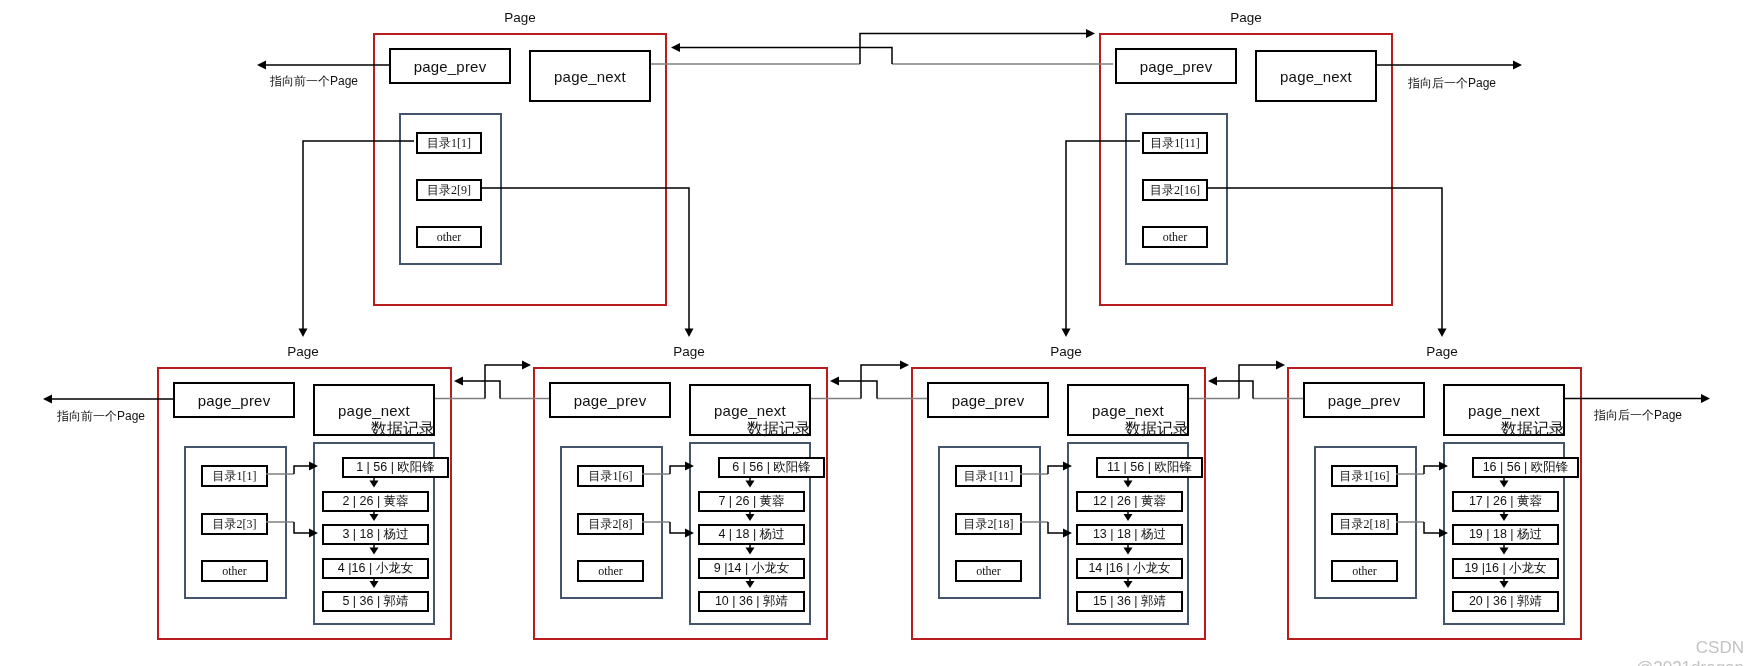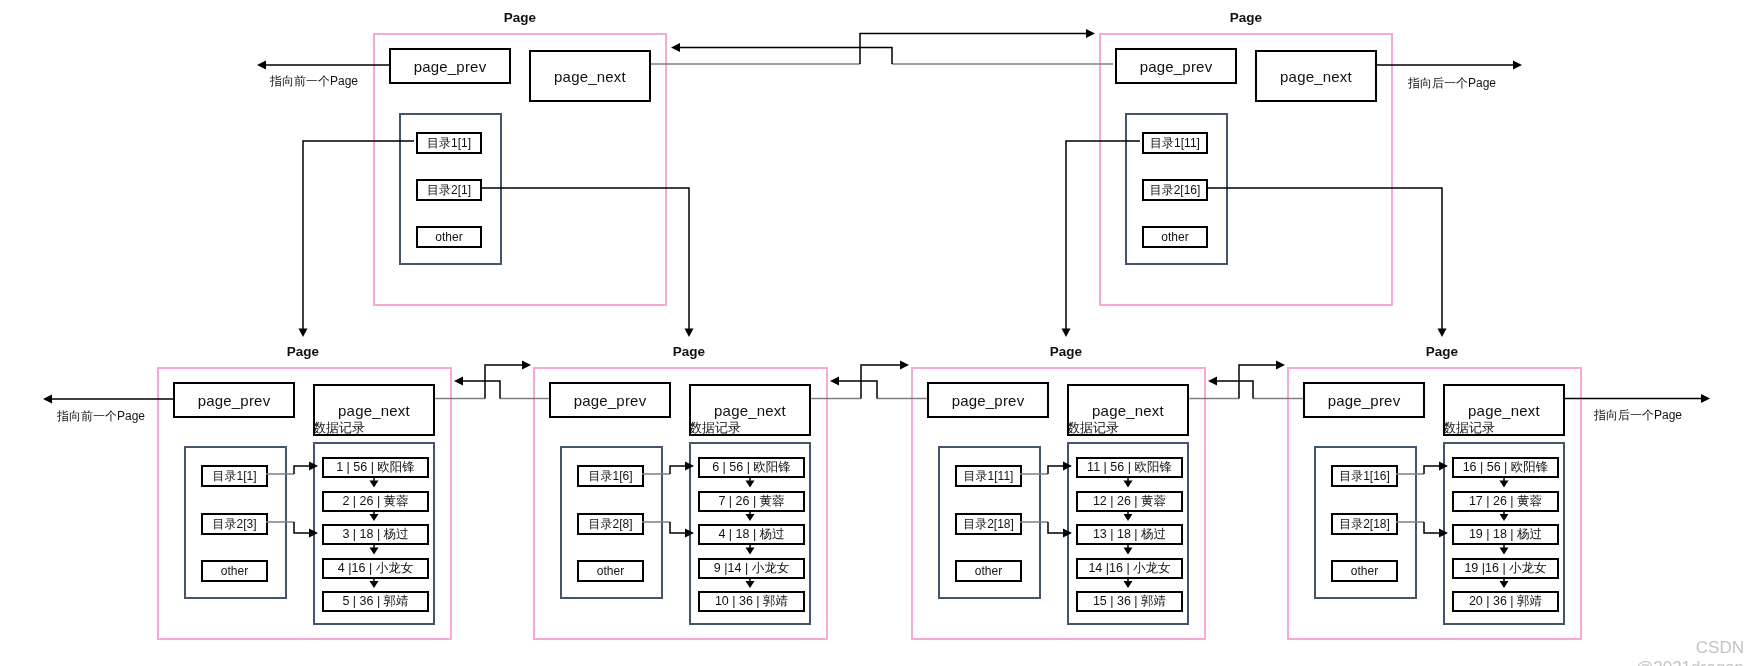--- a/index.html
+++ b/index.html
@@ -1,39 +1,39 @@
 <!DOCTYPE html>
 <html><head>
 <meta charset="utf-8">
 <style>
   html,body{margin:0;padding:0;background:#fff;}
   *{box-sizing:border-box;}
   .canvas{position:relative;width:1750px;height:666px;background:#ffffff;overflow:hidden;
           font-family:"Liberation Sans","DejaVu Sans",sans-serif;color:#111;}
-  .page{position:absolute;border:2px solid #f9a8d4;background:transparent;padding-left:24px;}
+  .page{position:absolute;border:2px solid #b91c1c;background:transparent;padding-left:24px;}
   .idx-page{width:294px;height:273px;top:33px;}
   .leaf-page{width:295px;height:273px;top:367px;}
   .cell{position:absolute;border:2px solid #000;background:#fff;display:flex;align-items:center;justify-content:center;
         font-size:15px;letter-spacing:.2px;}
   .pprev{left:14px;top:13px;width:122px;height:36px;}
   .pnext{left:154px;top:15px;width:122px;height:52px;}
-  .dir-frame{position:absolute;border:2px solid #44546a;background:#fff;}
+  .dir-frame{position:absolute;border:2px solid #44546a;background:#fff;font-family:Liberation Serif, serif;}
   .idx-page .dir-frame{left:24px;top:78px;width:103px;height:152px;}
   .leaf-page .dir-frame{left:25px;top:77px;width:103px;height:153px;}
   .dir-item{position:absolute;left:15px;width:66px;height:22px;border:2px solid #000;background:#fff;
             display:flex;align-items:center;justify-content:center;font-size:12px;}
   .leaf-page .dir-item{width:67px;}
   .idx-page .d1{top:17px;} .idx-page .d2{top:64px;} .idx-page .d3{top:111px;}
   .leaf-page .d1{top:17px;} .leaf-page .d2{top:65px;} .leaf-page .d3{top:112px;}
   .rec-frame{position:absolute;left:154px;top:73px;width:122px;height:183px;border:2px solid #44546a;background:#fff;}
   .rec-row{position:absolute;left:7px;width:107px;height:21px;border:2px solid #000;background:#fff;
            display:flex;align-items:center;justify-content:center;font-size:12.5px;white-space:nowrap;}
-  .r1{top:13px;} .r2{top:46.5px;} .r3{top:80px;} .r4{top:113.5px;} .r5{top:147px;}
-  .rec-head{position:absolute;left:154px;top:50px;width:122px;height:18px;text-align:left;font-size:13px;}
-  .page-title{position:absolute;height:16px;text-align:center;font-size:13.5px;color:#111;font-weight:bold;}
+  .r1{top:13px;margin-left:20px;} .r2{top:46.5px;} .r3{top:80px;} .r4{top:113.5px;} .r5{top:147px;}
+  .rec-head{position:absolute;left:154px;top:50px;width:122px;height:18px;text-align:right;font-size:16px;}
+  .page-title{position:absolute;height:16px;text-align:center;font-size:13.5px;color:#111;}
   .ptr-label{position:absolute;height:15px;font-size:12px;text-align:center;white-space:nowrap;margin-top:32px;}
   .watermark{position:absolute;left:1584px;top:638px;width:160px;font-size:17px;color:#c3c3c3;text-align:right;}
   svg.wires{position:absolute;left:0;top:0;pointer-events:none;}
   .ln{stroke:#000;stroke-width:1.5;fill:none;}
   .lg{stroke:#7f7f7f;stroke-width:1.5;fill:none;}
   .hd{fill:#000;stroke:none;}
 </style>
 </head>
 <body>
 
@@ -49,21 +49,21 @@
   <div class="ptr-label" style="left:258px;top:41px;width:112px;">指向前一个Page</div>
   <div class="ptr-label" style="left:1396px;top:43px;width:112px;">指向后一个Page</div>
   <div class="ptr-label" style="left:48px;top:376px;width:106px;">指向前一个Page</div>
   <div class="ptr-label" style="left:1585px;top:375px;width:106px;">指向后一个Page</div>
 
   <div class="page idx-page" style="left:373px;">
     <div class="cell pprev">page_prev</div>
     <div class="cell pnext">page_next</div>
     <div class="dir-frame">
       <div class="dir-item d1">目录1[1]</div>
-      <div class="dir-item d2">目录2[1]</div>
+      <div class="dir-item d2">目录2[9]</div>
       <div class="dir-item d3">other</div>
     </div>
   </div>
 
   <div class="page idx-page" style="left:1099px;">
     <div class="cell pprev">page_prev</div>
     <div class="cell pnext">page_next</div>
     <div class="dir-frame">
       <div class="dir-item d1">目录1[11]</div>
       <div class="dir-item d2">目录2[16]</div>

